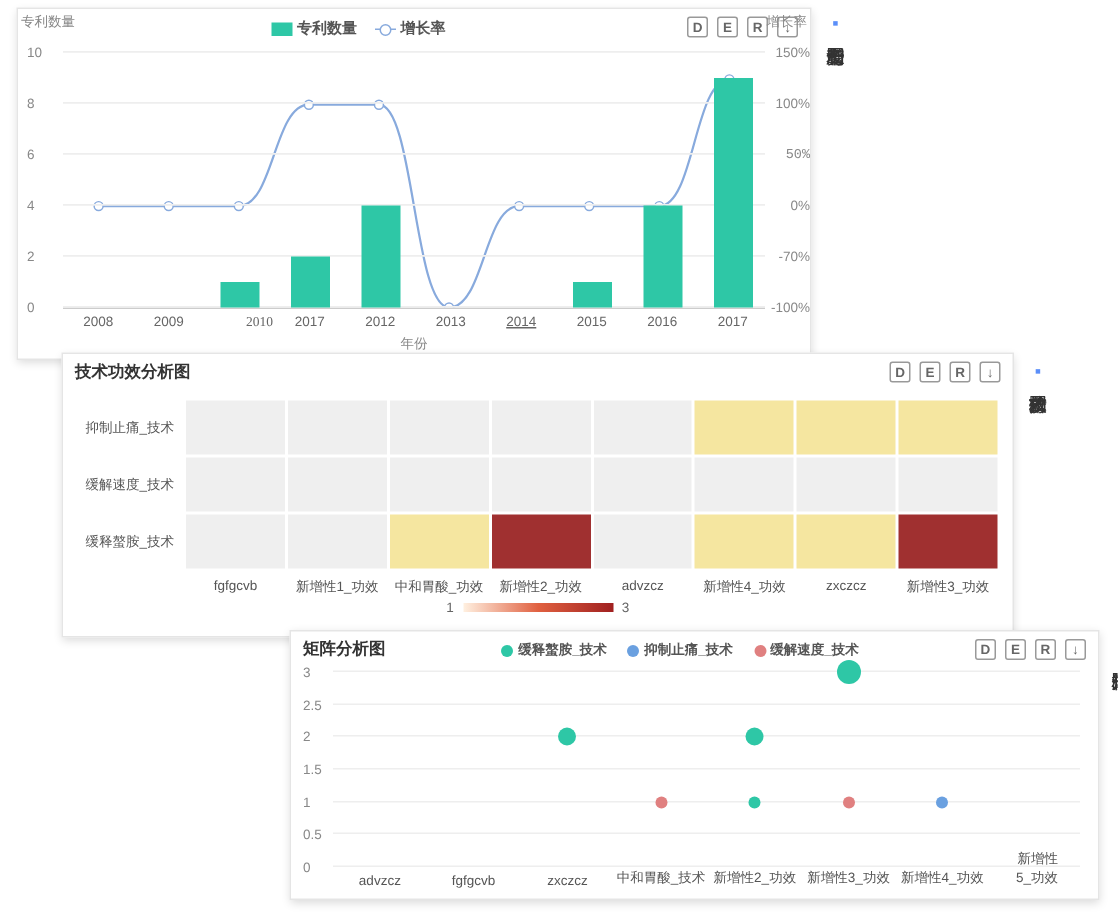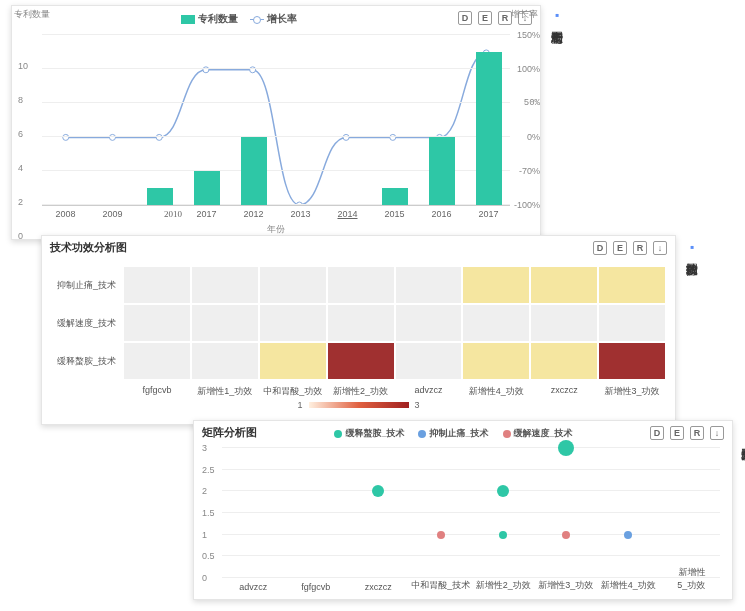--- a/index.html
+++ b/index.html
@@ -13,21 +13,21 @@
   .vert-title .bullet { color: #5b8ff9; }
 
   
   #panel1 { left: 11px; top: 5px; width: 530px; height: 235px; }
   .legend { display:flex; justify-content:center; gap:12px; font-size:10px; color:#555; margin-top:2px; }
   .lg-box { width:14px; height:9px; background:#2ec7a6; display:inline-block; margin-right:3px; vertical-align:middle;}
   .lg-line { width:14px; height:0; border-top:1px solid #88aadd; display:inline-block; position:relative; vertical-align:middle; margin-right:3px;}
   .lg-line::after{content:"";width:6px;height:6px;border:1px solid #88aadd;border-radius:50%;background:#fff;position:absolute;left:3px;top:-4px;}
   .plot { position:relative; margin:6px 30px 0 30px; height:170px; border-bottom:1px solid #ccc; }
   .grid-h{position:absolute;left:0;right:0;height:0;border-top:1px solid #eee;font-size:9px;color:#888;}
-  .grid-h span.l{position:absolute;left:-24px;top:-5px;margin-top:31px;}
+  .grid-h span.l{position:absolute;left:-24px;top:-5px;}
   .grid-h span.r{position:absolute;right:-30px;top:-5px;}
   .bar { position:absolute; bottom:0; width:26px; background:#2ec7a6; transform:translateX(-50%);}
   .xt { position:absolute; bottom:-14px; font-size:9px; color:#666; transform:translateX(-50%);}
   .yl-title{position:absolute;left:2px;top:2px;font-size:9px;color:#888;}
   .yr-title{position:absolute;right:2px;top:2px;font-size:9px;color:#888;}
   .xl-title{position:absolute;left:50%;bottom:3px;font-size:9px;color:#888;transform:translateX(-50%);}
   svg.line{position:absolute;left:0;top:0;width:100%;height:100%;pointer-events:none;}
 
   
   #panel2 { left: 41px; top: 235px; width: 635px; height: 190px; }

